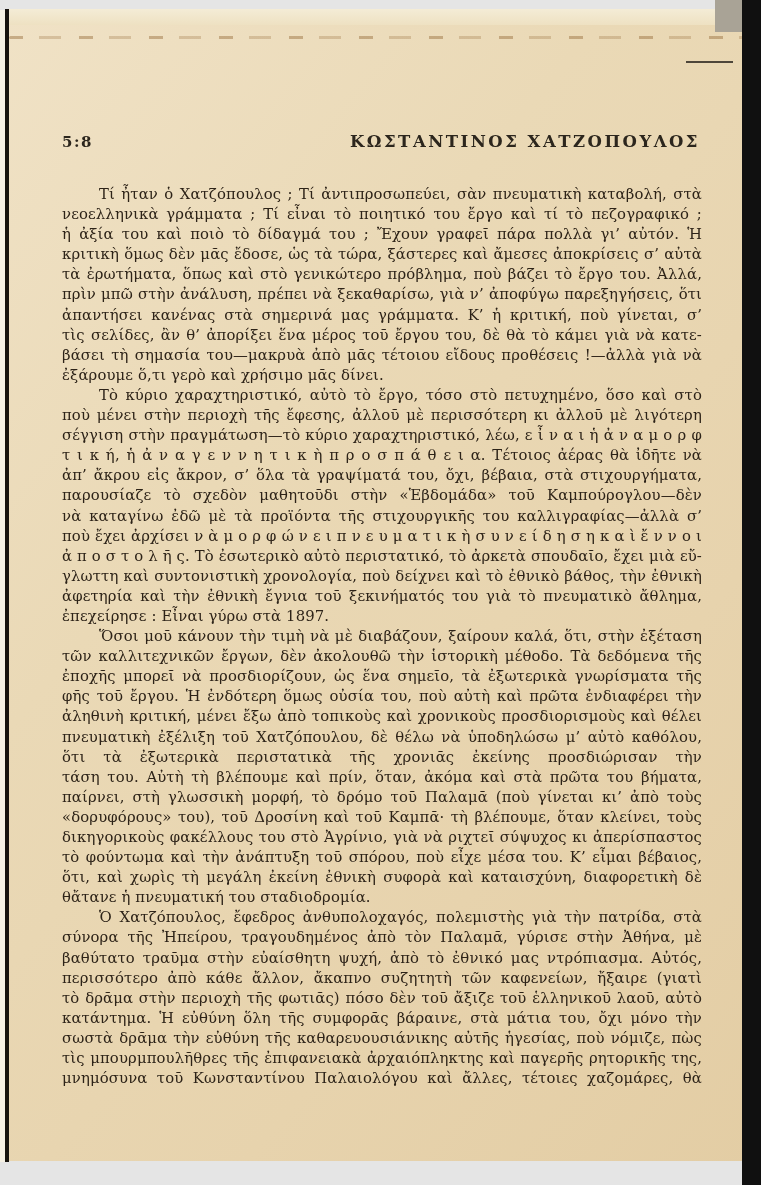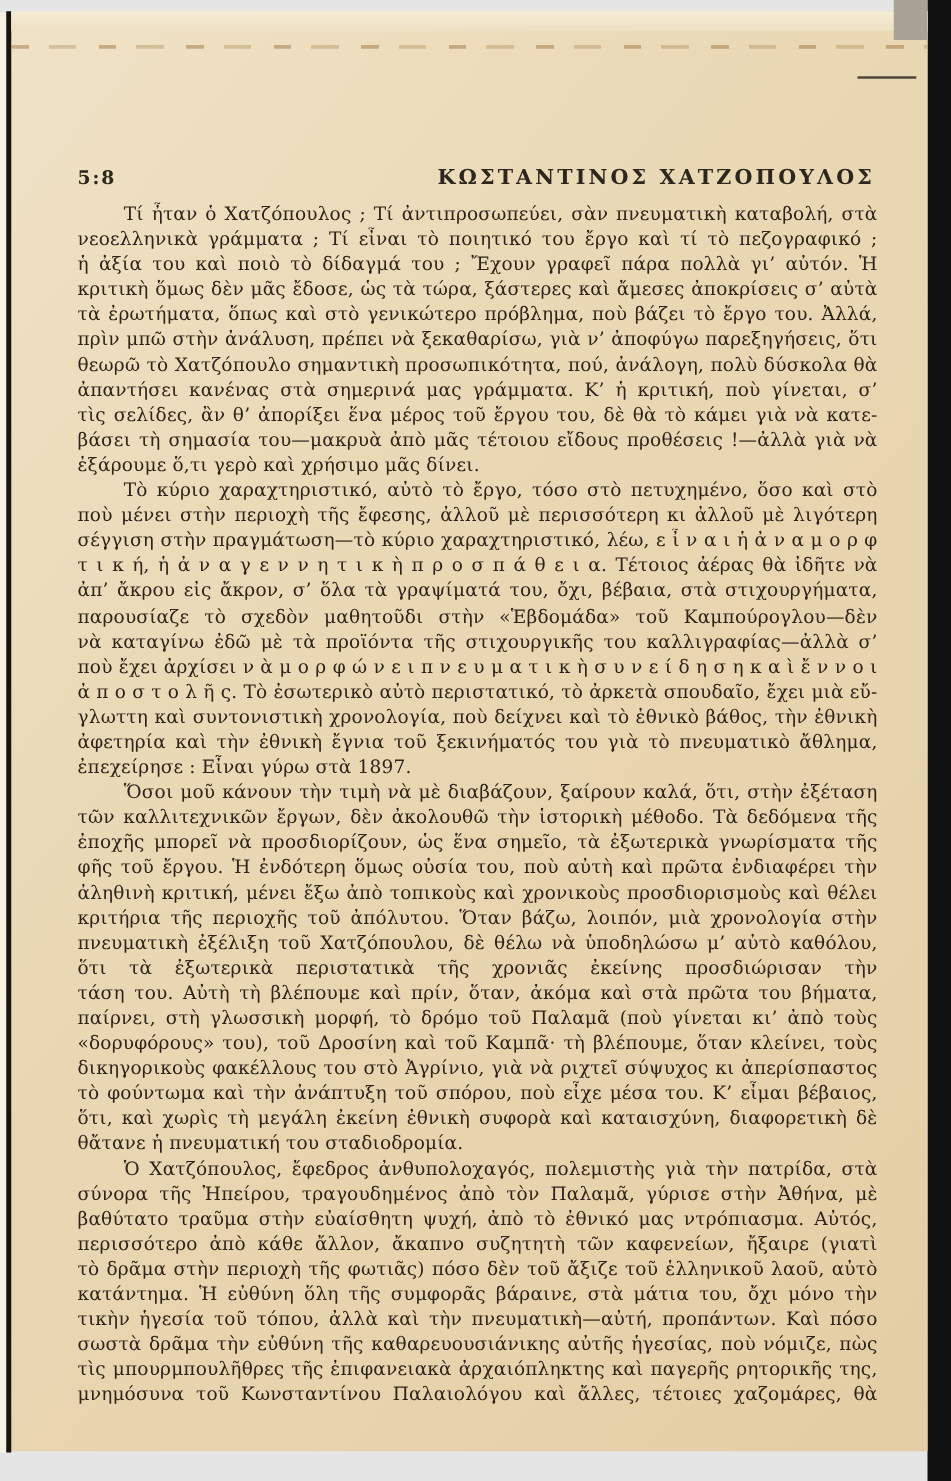--- a/index.html
+++ b/index.html
@@ -48,21 +48,21 @@
   .header-pageno {
     position:absolute; left:62px; top:133px;
     font-size:15px; letter-spacing:1.5px; color:#2c261d; font-weight:bold;
   }
   .header-title {
     position:absolute; left:60px; top:132px; width:640px;
     text-align:right; font-size:16.5px; font-weight:bold;
     letter-spacing:2.5px; color:#2c261d;
   }
   .text-column {
-    position:absolute; left:62px; top:162px; width:640px;
+    position:absolute; left:62px; top:184px; width:640px;
     color:#2d2318; font-size:14.8px; letter-spacing:0.15px;
   }
   .line {
     height:20.1px; line-height:20.1px; overflow:hidden;
     text-align:justify; text-align-last:justify;
     text-rendering:optimizeLegibility;
   }
   .line.indent { padding-left:37px; }
   .line.end { text-align-last:left; }
 </style>
@@ -82,21 +82,20 @@
 
   <div class="header-title">ΚΩΣΤΑΝΤΙΝΟΣ ΧΑΤΖΟΠΟΥΛΟΣ</div>
 
   <div class="text-column">
       <div class="line indent">Τί ἦταν ὁ Χατζόπουλος ; Τί ἀντιπροσωπεύει, σὰν πνευματικὴ καταβολή, στὰ</div>
       <div class="line">νεοελληνικὰ γράμματα ; Τί εἶναι τὸ ποιητικό του ἔργο καὶ τί τὸ πεζογραφικό ; Ποιὰ</div>
       <div class="line">ἡ ἀξία του καὶ ποιὸ τὸ δίδαγμά του ; Ἔχουν γραφεῖ πάρα πολλὰ γι’ αὐτόν. Ἡ</div>
       <div class="line">κριτικὴ ὅμως δὲν μᾶς ἔδοσε, ὡς τὰ τώρα, ξάστερες καὶ ἄμεσες ἀποκρίσεις σ’ αὐτὰ</div>
       <div class="line">τὰ ἐρωτήματα, ὅπως καὶ στὸ γενικώτερο πρόβλημα, ποὺ βάζει τὸ ἔργο του. Ἀλλά,</div>
       <div class="line">πρὶν μπῶ στὴν ἀνάλυση, πρέπει νὰ ξεκαθαρίσω, γιὰ ν’ ἀποφύγω παρεξηγήσεις, ὅτι</div>
-      <div class="line">θεωρῶ τὸ Χατζόπουλο σημαντικὴ προσωπικότητα, πού, ἀνάλογη, πολὺ δύσκολα θὰ</div>
       <div class="line">ἀπαντήσει κανένας στὰ σημερινά μας γράμματα. Κ’ ἡ κριτική, ποὺ γίνεται, σ’ αὐτὲς</div>
       <div class="line">τὶς σελίδες, ἂν θ’ ἀπορίξει ἕνα μέρος τοῦ ἔργου του, δὲ θὰ τὸ κάμει γιὰ νὰ κατε-</div>
       <div class="line">βάσει τὴ σημασία του—μακρυὰ ἀπὸ μᾶς τέτοιου εἴδους προθέσεις !—ἀλλὰ γιὰ νὰ</div>
       <div class="line end">ἐξάρουμε ὅ,τι γερὸ καὶ χρήσιμο μᾶς δίνει.</div>
       <div class="line indent">Τὸ κύριο χαραχτηριστικό, αὐτὸ τὸ ἔργο, τόσο στὸ πετυχημένο, ὅσο καὶ στὸ ἄλλο,</div>
       <div class="line">ποὺ μένει στὴν περιοχὴ τῆς ἔφεσης, ἀλλοῦ μὲ περισσότερη κι ἀλλοῦ μὲ λιγότερη προ-</div>
       <div class="line">σέγγιση στὴν πραγμάτωση—τὸ κύριο χαραχτηριστικό, λέω, ε ἶ ν α ι ἡ ἀ ν α μ ο ρ φ ω-</div>
       <div class="line">τ ι κ ή, ἡ ἀ ν α γ ε ν ν η τ ι κ ὴ π ρ ο σ π ά θ ε ι α. Τέτοιος ἀέρας θὰ ἰδῆτε νὰ φυσάει,</div>
       <div class="line">ἀπ’ ἄκρου εἰς ἄκρον, σ’ ὅλα τὰ γραψίματά του, ὄχι, βέβαια, στὰ στιχουργήματα, ποὺ</div>
       <div class="line">παρουσίαζε τὸ σχεδὸν μαθητοῦδι στὴν «Ἑβδομάδα» τοῦ Καμπούρογλου—δὲν σκοπεύω</div>
@@ -104,34 +103,32 @@
       <div class="line">ποὺ ἔχει ἀρχίσει ν ὰ μ ο ρ φ ώ ν ε ι π ν ε υ μ α τ ι κ ὴ σ υ ν ε ί δ η σ η κ α ὶ ἔ ν ν ο ι α ν</div>
       <div class="line">ἀ π ο σ τ ο λ ῆ ς. Τὸ ἐσωτερικὸ αὐτὸ περιστατικό, τὸ ἀρκετὰ σπουδαῖο, ἔχει μιὰ εὔ-</div>
       <div class="line">γλωττη καὶ συντονιστικὴ χρονολογία, ποὺ δείχνει καὶ τὸ ἐθνικὸ βάθος, τὴν ἐθνικὴ</div>
       <div class="line">ἀφετηρία καὶ τὴν ἐθνικὴ ἔγνια τοῦ ξεκινήματός του γιὰ τὸ πνευματικὸ ἄθλημα, ποὺ</div>
       <div class="line end">ἐπεχείρησε : Εἶναι γύρω στὰ 1897.</div>
       <div class="line indent">Ὅσοι μοῦ κάνουν τὴν τιμὴ νὰ μὲ διαβάζουν, ξαίρουν καλά, ὅτι, στὴν ἐξέταση</div>
       <div class="line">τῶν καλλιτεχνικῶν ἔργων, δὲν ἀκολουθῶ τὴν ἱστορικὴ μέθοδο. Τὰ δεδόμενα τῆς</div>
       <div class="line">ἐποχῆς μπορεῖ νὰ προσδιορίζουν, ὡς ἕνα σημεῖο, τὰ ἐξωτερικὰ γνωρίσματα τῆς μορ-</div>
       <div class="line">φῆς τοῦ ἔργου. Ἡ ἐνδότερη ὅμως οὐσία του, ποὺ αὐτὴ καὶ πρῶτα ἐνδιαφέρει τὴν</div>
       <div class="line">ἀληθινὴ κριτική, μένει ἔξω ἀπὸ τοπικοὺς καὶ χρονικοὺς προσδιορισμοὺς καὶ θέλει τὰ</div>
-      <div class="line">κριτήρια τῆς περιοχῆς τοῦ ἀπόλυτου. Ὅταν βάζω, λοιπόν, μιὰ χρονολογία στὴν</div>
       <div class="line">πνευματικὴ ἐξέλιξη τοῦ Χατζόπουλου, δὲ θέλω νὰ ὑποδηλώσω μ’ αὐτὸ καθόλου,</div>
       <div class="line">ὅτι τὰ ἐξωτερικὰ περιστατικὰ τῆς χρονιᾶς ἐκείνης προσδιώρισαν τὴν ἀναμορφωτικὴ</div>
       <div class="line">τάση του. Αὐτὴ τὴ βλέπουμε καὶ πρίν, ὅταν, ἀκόμα καὶ στὰ πρῶτα του βήματα,</div>
       <div class="line">παίρνει, στὴ γλωσσικὴ μορφή, τὸ δρόμο τοῦ Παλαμᾶ (ποὺ γίνεται κι’ ἀπὸ τοὺς</div>
       <div class="line">«δορυφόρους» του), τοῦ Δροσίνη καὶ τοῦ Καμπᾶ· τὴ βλέπουμε, ὅταν κλείνει, τοὺς</div>
       <div class="line">δικηγορικοὺς φακέλλους του στὸ Ἀγρίνιο, γιὰ νὰ ριχτεῖ σύψυχος κι ἀπερίσπαστος</div>
       <div class="line">τὸ φούντωμα καὶ τὴν ἀνάπτυξη τοῦ σπόρου, ποὺ εἶχε μέσα του. Κ’ εἶμαι βέβαιος,</div>
       <div class="line">ὅτι, καὶ χωρὶς τὴ μεγάλη ἐκείνη ἐθνικὴ συφορὰ καὶ καταισχύνη, διαφορετικὴ δὲ</div>
       <div class="line end">θἄτανε ἡ πνευματική του σταδιοδρομία.</div>
       <div class="line indent">Ὁ Χατζόπουλος, ἔφεδρος ἀνθυπολοχαγός, πολεμιστὴς γιὰ τὴν πατρίδα, στὰ</div>
       <div class="line">σύνορα τῆς Ἠπείρου, τραγουδημένος ἀπὸ τὸν Παλαμᾶ, γύρισε στὴν Ἀθήνα, μὲ</div>
       <div class="line">βαθύτατο τραῦμα στὴν εὐαίσθητη ψυχή, ἀπὸ τὸ ἐθνικό μας ντρόπιασμα. Αὐτός,</div>
       <div class="line">περισσότερο ἀπὸ κάθε ἄλλον, ἄκαπνο συζητητὴ τῶν καφενείων, ἤξαιρε (γιατὶ ἔζησε</div>
       <div class="line">τὸ δρᾶμα στὴν περιοχὴ τῆς φωτιᾶς) πόσο δὲν τοῦ ἄξιζε τοῦ ἑλληνικοῦ λαοῦ, αὐτὸ τὸ</div>
       <div class="line">κατάντημα. Ἡ εὐθύνη ὅλη τῆς συμφορᾶς βάραινε, στὰ μάτια του, ὄχι μόνο τὴν πολι-</div>
-      <div class="line">τικὴν ἡγεσία τοῦ τόπου, ἀλλὰ καὶ τὴν πνευματικὴ—αὐτή, προπάντων. Καὶ πόσο</div>
       <div class="line">σωστὰ δρᾶμα τὴν εὐθύνη τῆς καθαρευουσιάνικης αὐτῆς ἡγεσίας, ποὺ νόμιζε, πὼς μὲ</div>
       <div class="line">τὶς μπουρμπουλῆθρες τῆς ἐπιφανειακὰ ἀρχαιόπληκτης καὶ παγερῆς ρητορικῆς της, τὰ</div>
       <div class="line">μνημόσυνα τοῦ Κωνσταντίνου Παλαιολόγου καὶ ἄλλες, τέτοιες χαζομάρες, θὰ πρα-</div>
     </div>
 </div>
 
 </body></html>

